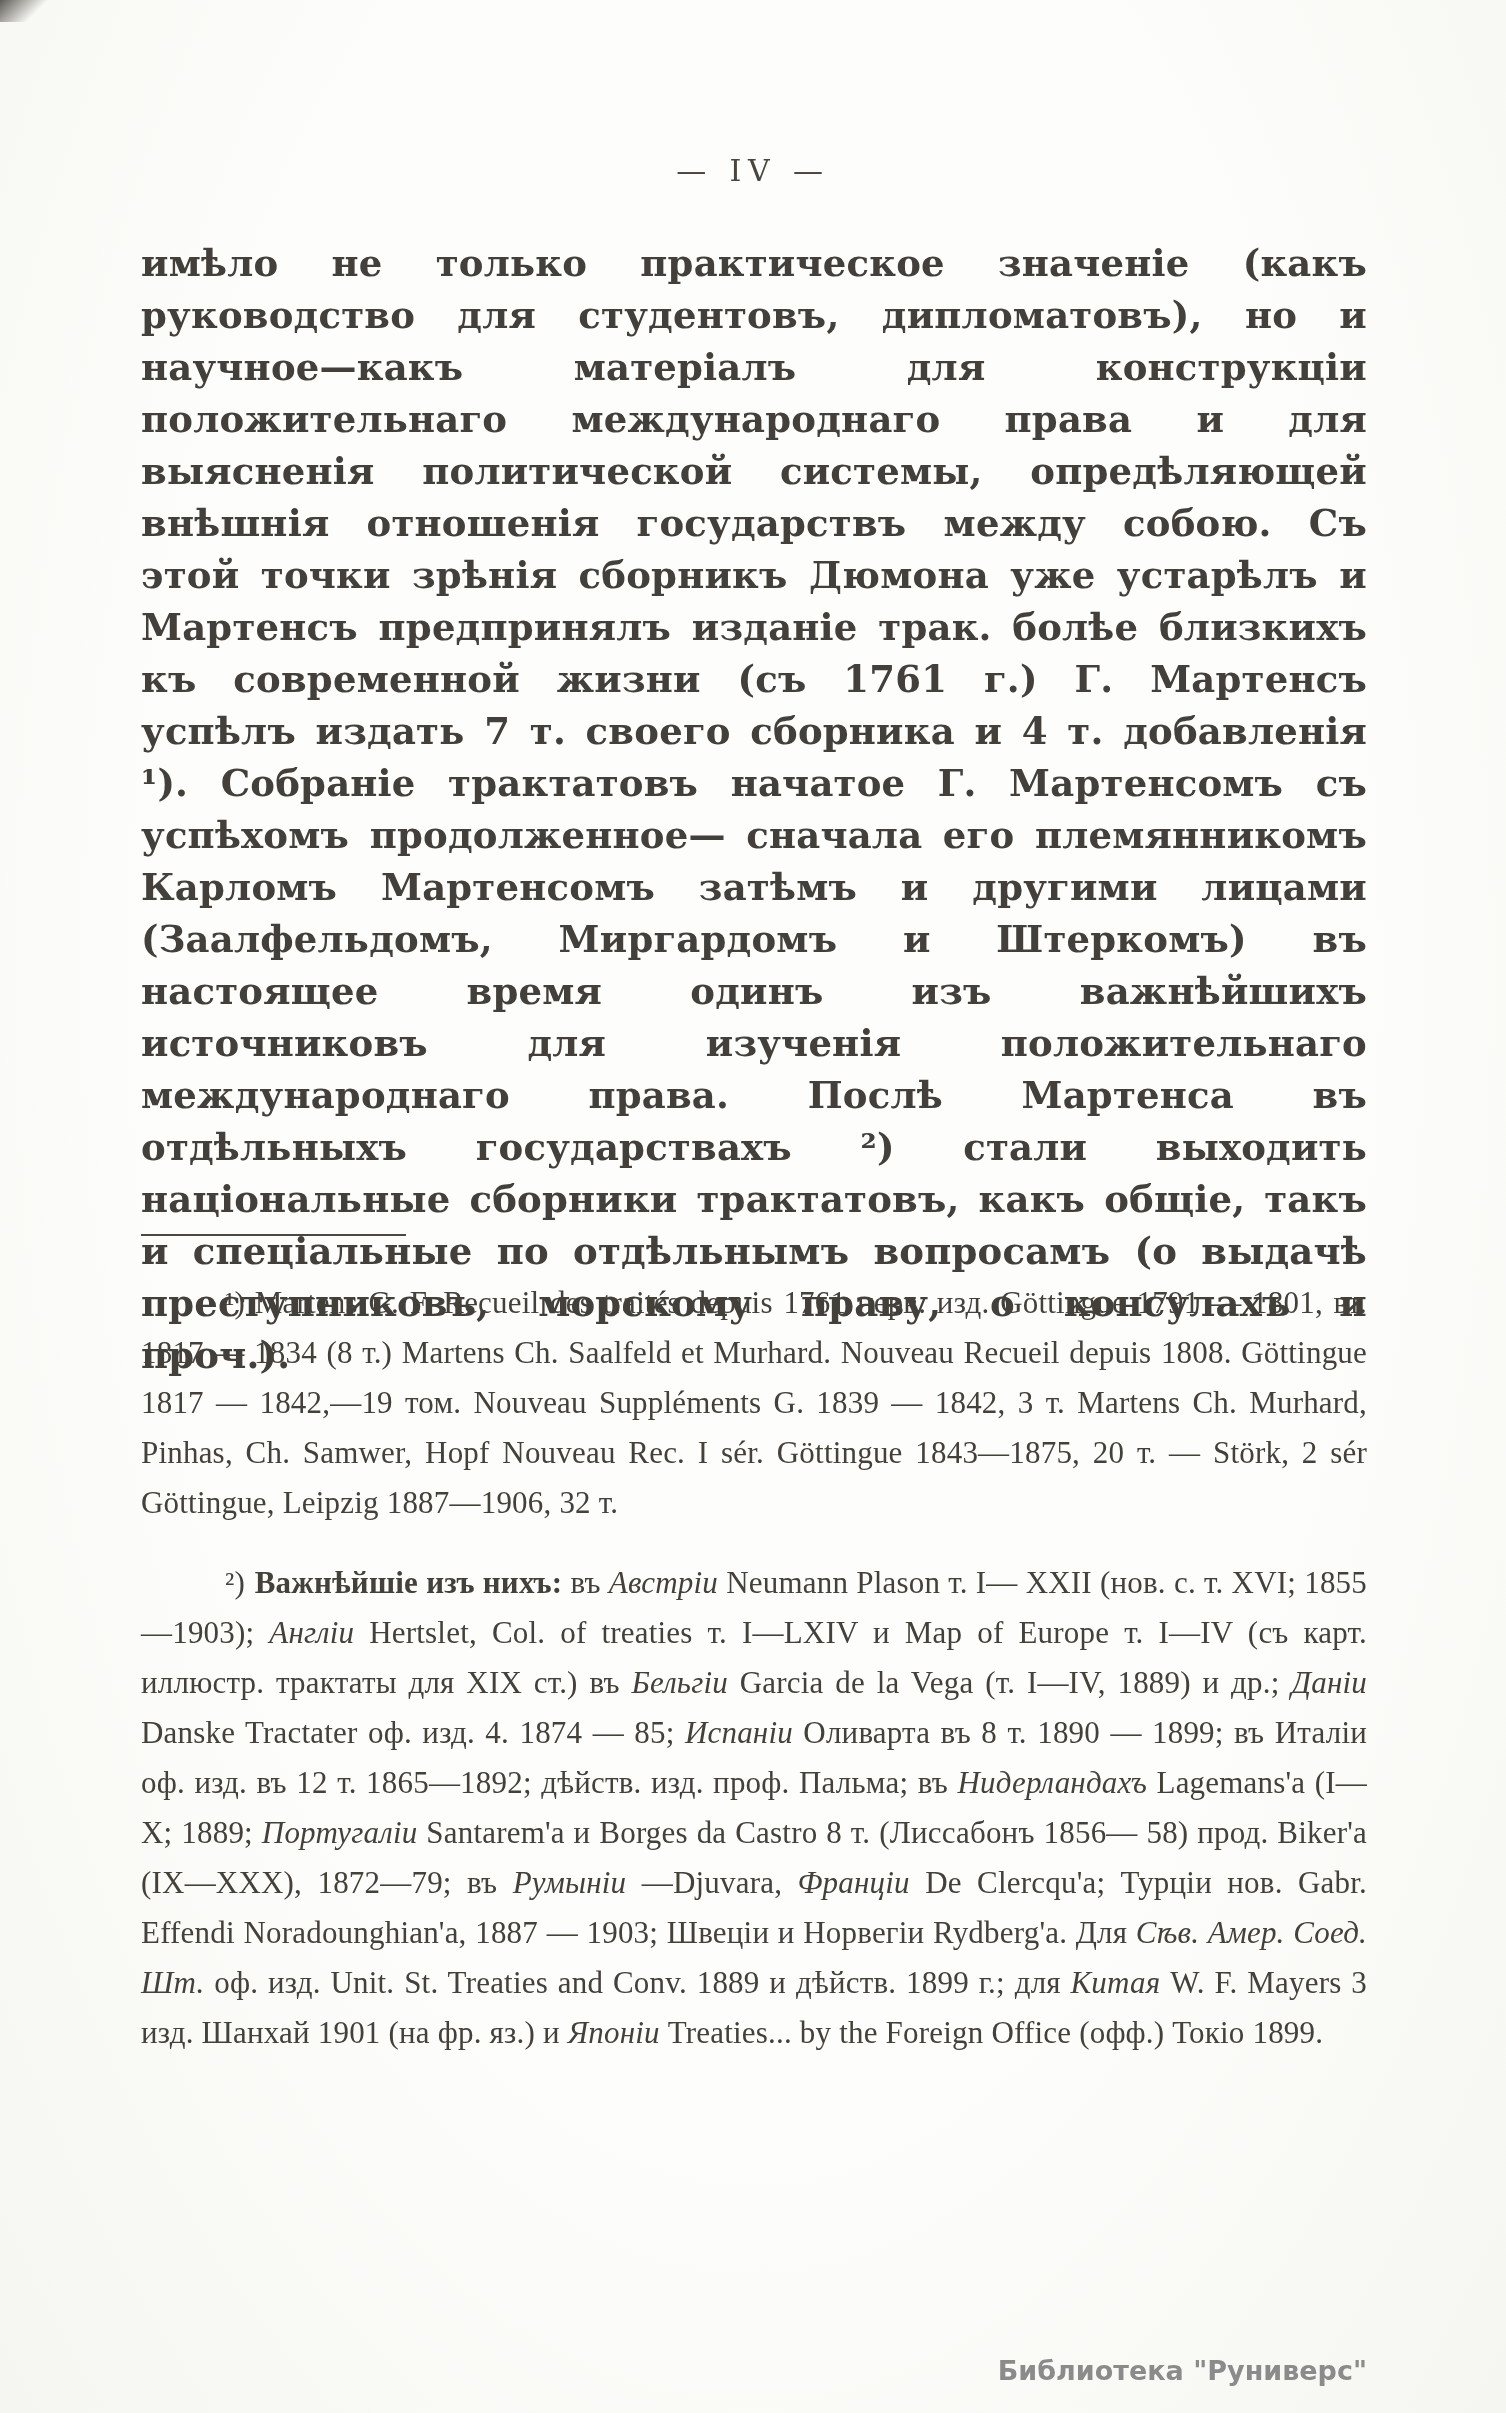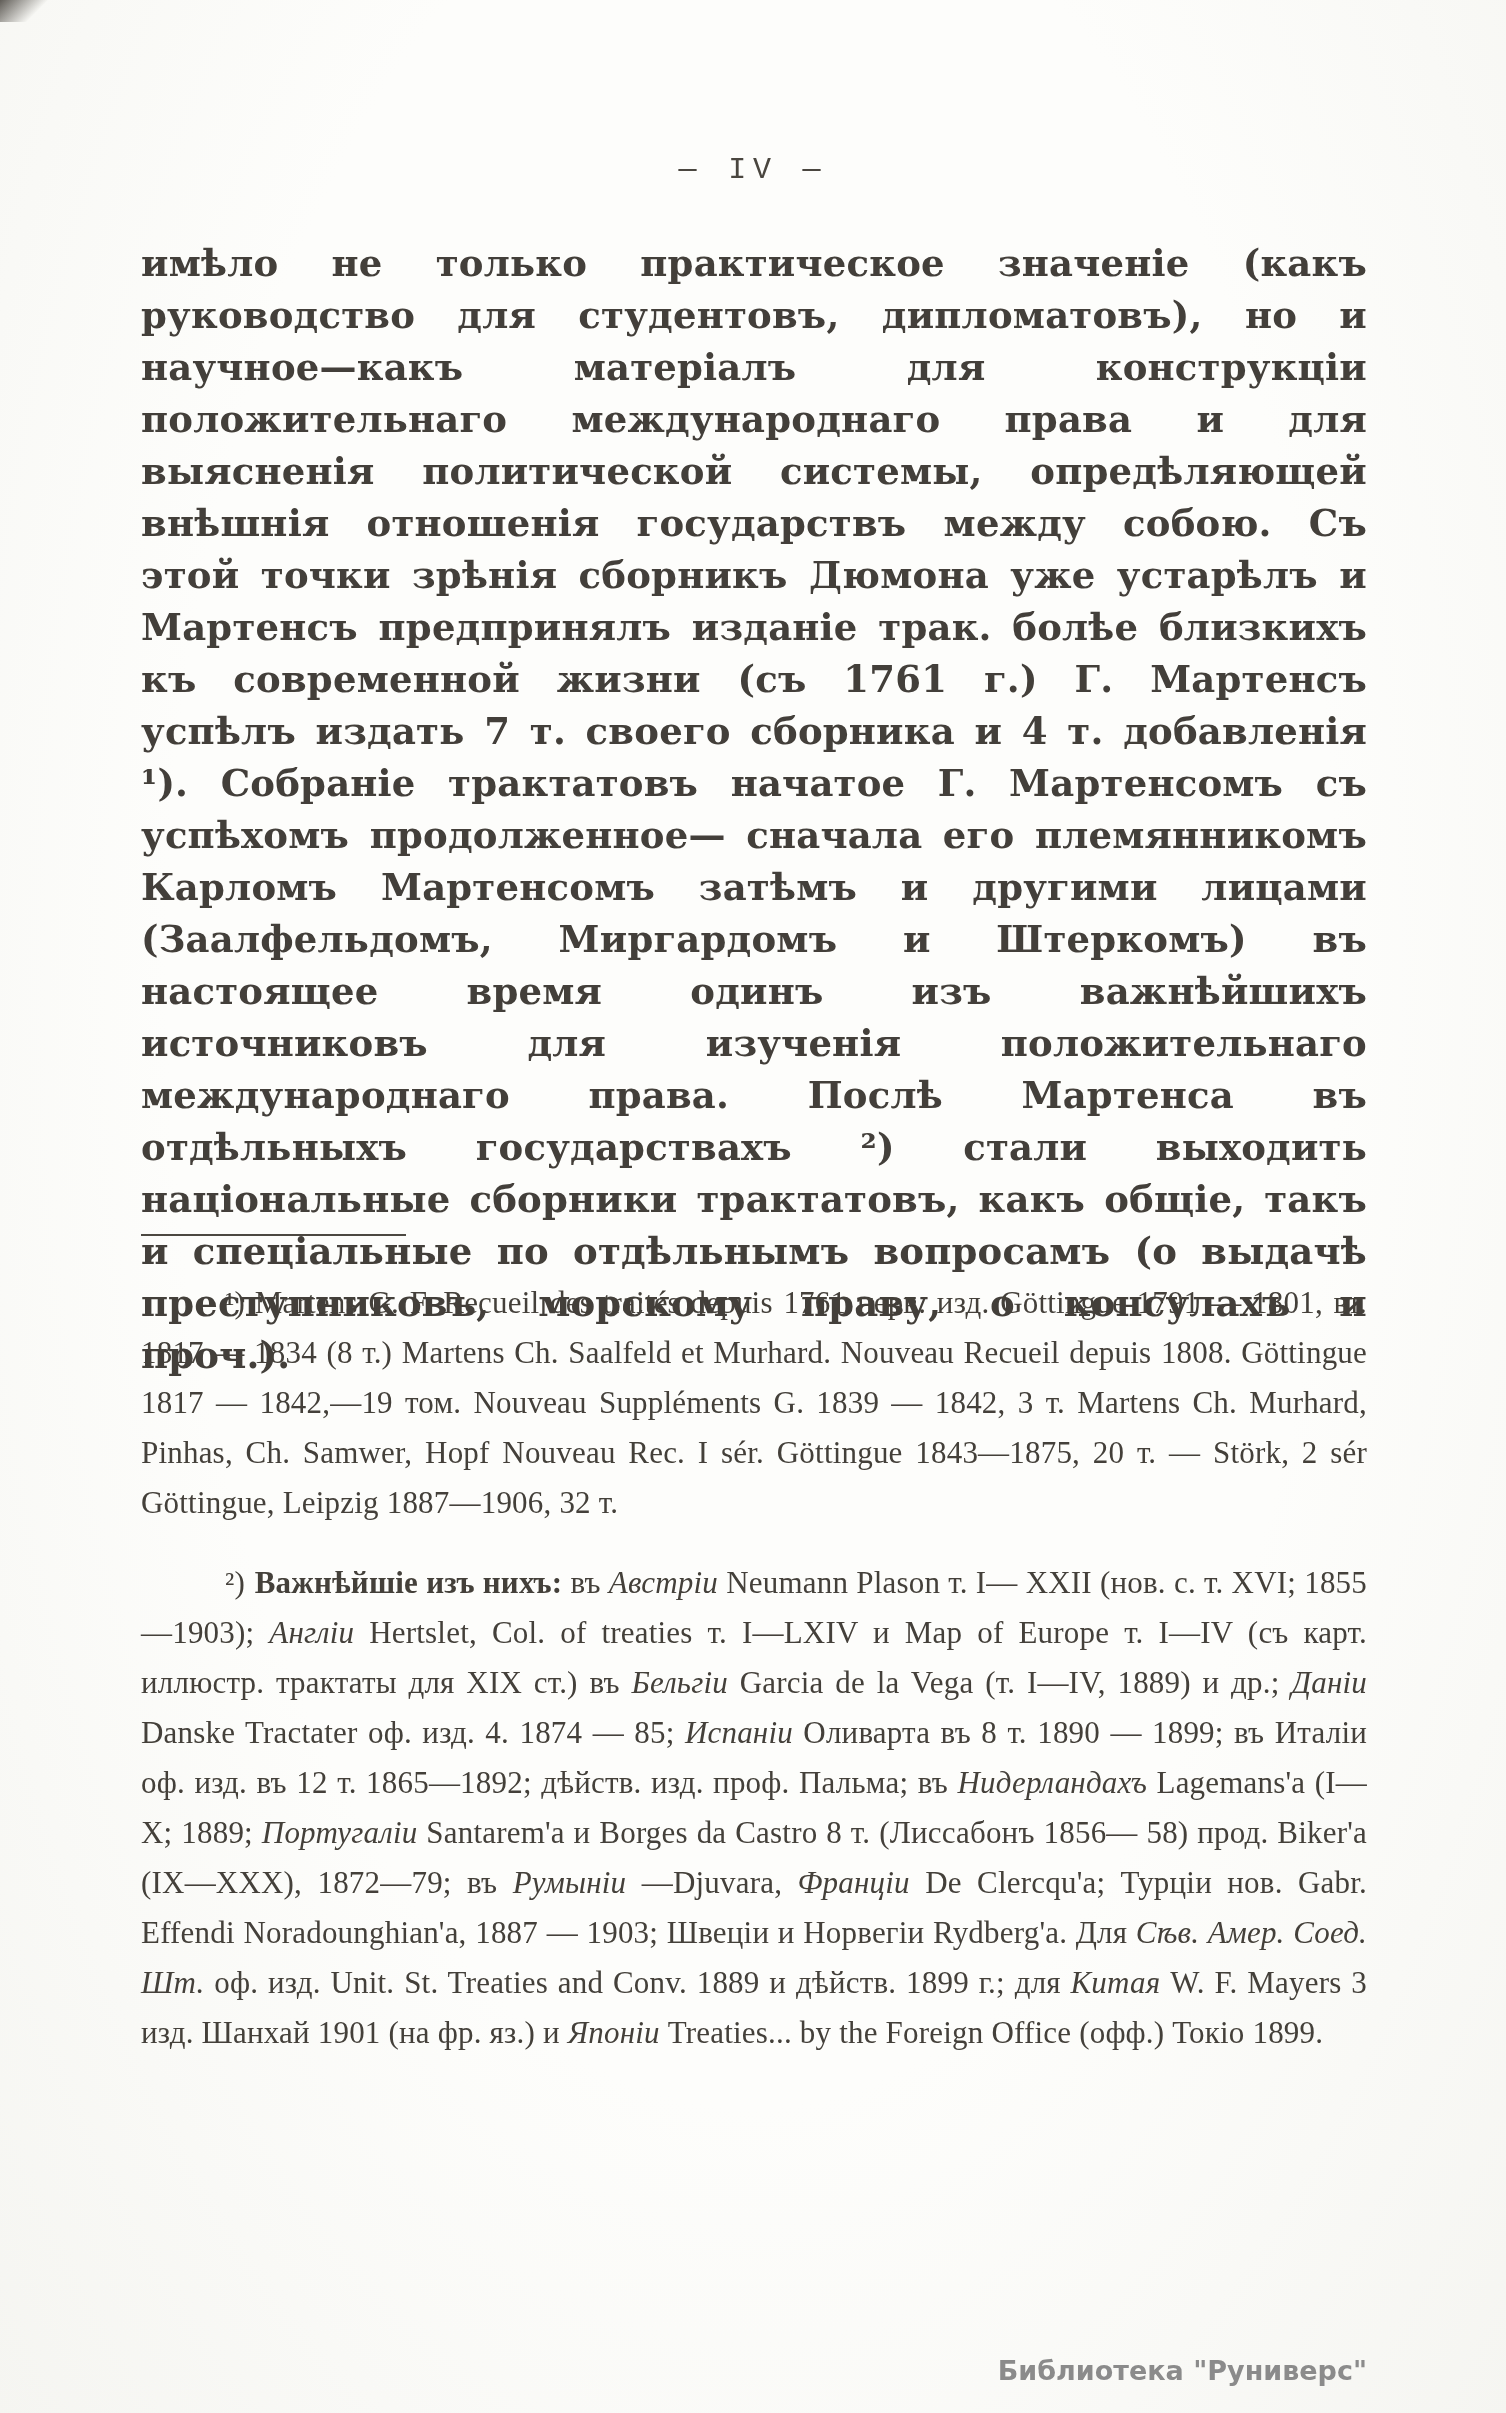--- a/index.html
+++ b/index.html
@@ -27,21 +27,20 @@
   }
   .page-number {
     position: absolute;
     top: 153px;
     left: 0;
     width: 100%;
     text-align: center;
     font-size: 30px;
     letter-spacing: 6.8px;
     color: #4a463f;
-    font-family: Liberation Mono, monospace;
   }
   .body-text {
     position: absolute;
     top: 237px;
     left: 141px;
     width: 1226px;
     font-size: 37px;
     line-height: 52px;
     text-align: justify;
     letter-spacing: 0.2px;

